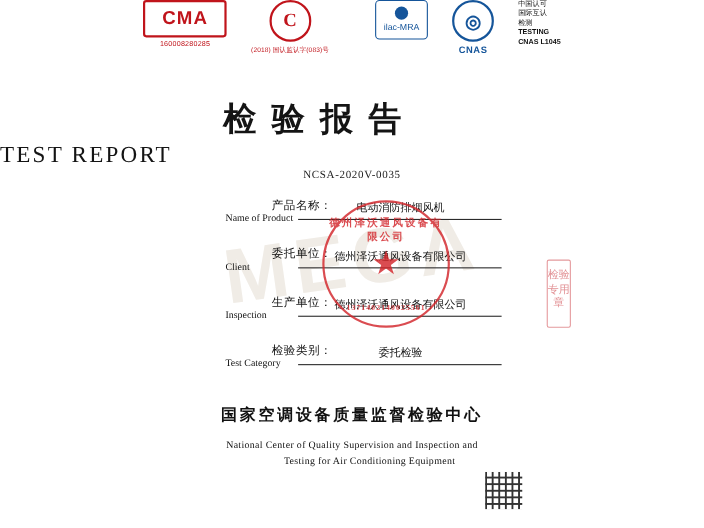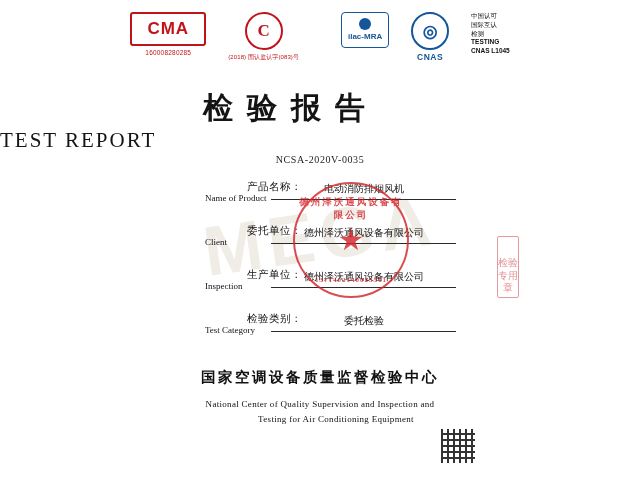--- a/index.html
+++ b/index.html
@@ -17,21 +17,21 @@
   .page {
     position: relative;
     width: 640px;
     height: 480px;
     background: #ffffff;
   }
 
   
   .marks {
     position: absolute;
-    top: 12px;
+    top: 0;
     left: 0;
     width: 640px;
     height: 62px;
     display: flex;
     justify-content: center;
     align-items: flex-start;
     gap: 22px;
   }
   .mark {
     display: flex;
@@ -93,21 +93,21 @@
     height: 34px;
     border: 1.5px solid #15559a;
     border-radius: 4px;
     display: flex;
     flex-direction: column;
     align-items: center;
     justify-content: center;
     color: #15559a;
     font-family: "Liberation Sans", sans-serif;
     font-size: 8px;
-    font-weight: bold;
+    font-weight: normal;
     line-height: 1.15;
     margin-left: 20px;
   }
   .ilac .dot {
     width: 12px;
     height: 12px;
     border-radius: 50%;
     background: #15559a;
     margin-bottom: 2px;
   }
@@ -299,21 +299,21 @@
     left: 497px;
     width: 22px;
     height: 62px;
     border: 1.5px solid #e0888b;
     border-radius: 2px;
     color: #dd7e82;
     font-family: "Liberation Serif", serif;
     font-size: 10px;
     line-height: 1.25;
     text-align: center;
-    padding-top: 20px;
+    padding-top: 8px;
     box-sizing: border-box;
     opacity: 0.85;
   }
 
   
   .qr {
     position: absolute;
     top: 428px;
     left: 440px;
     width: 34px;

